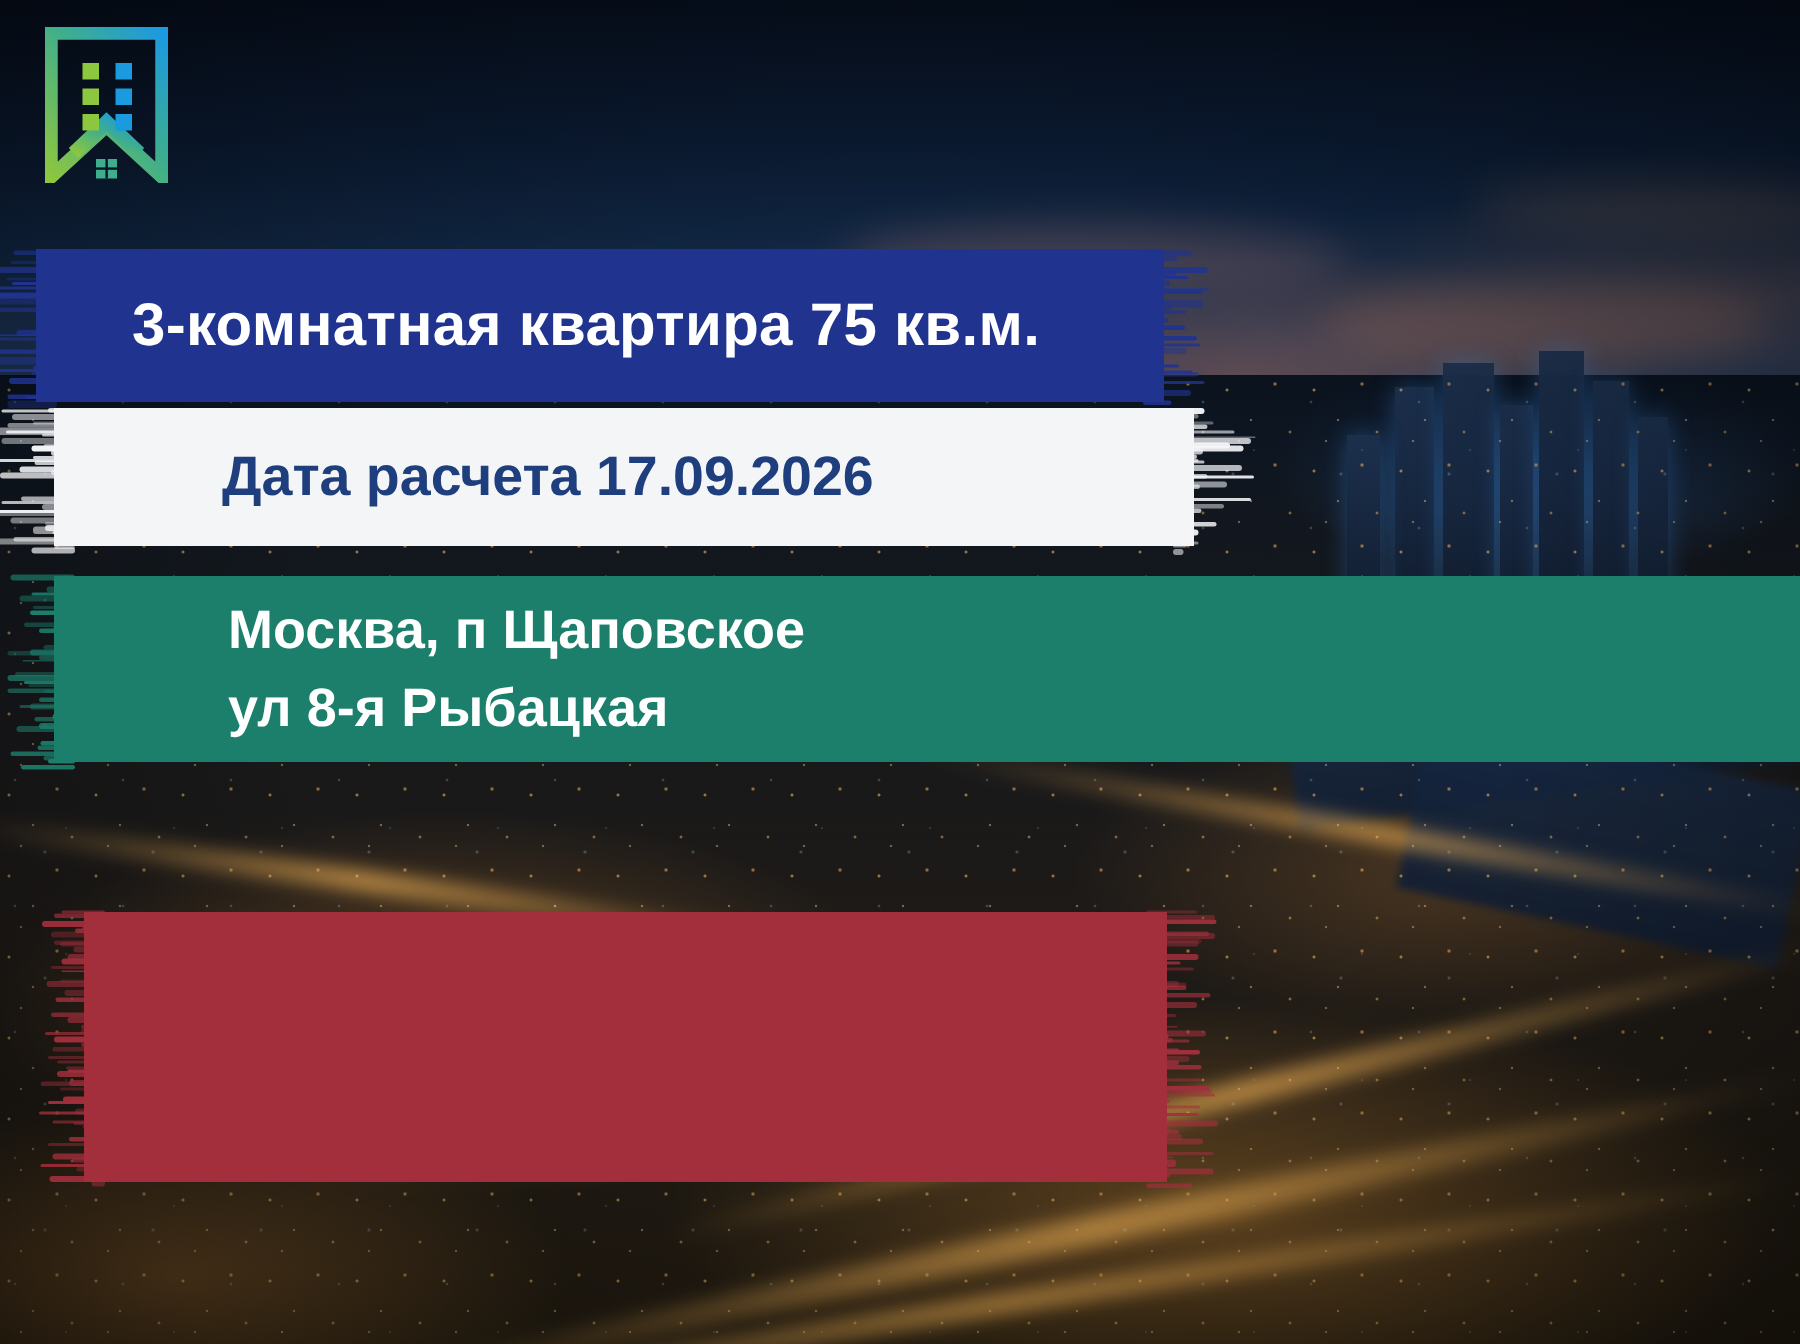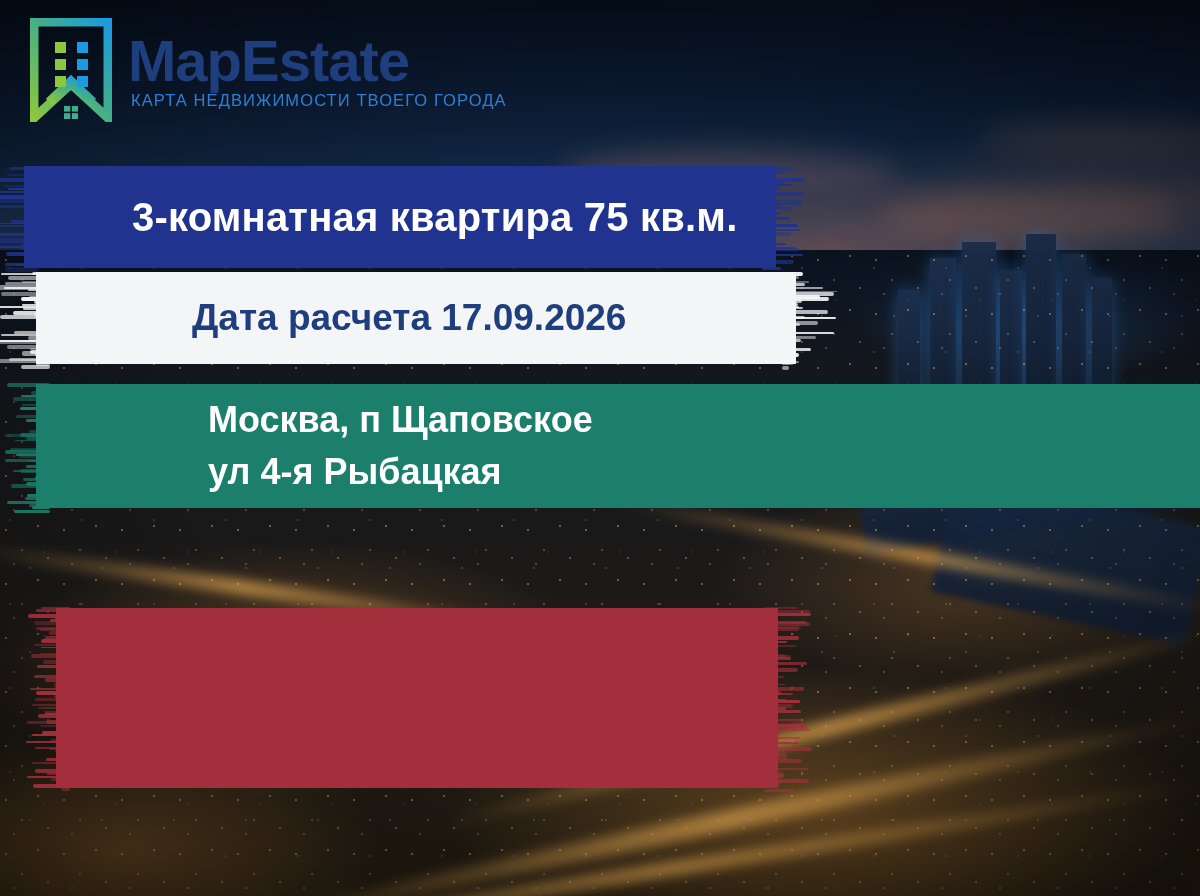--- a/index.html
+++ b/index.html
@@ -132,21 +132,20 @@
   
   .band {
     position: absolute;
     display: flex;
     align-items: center;
   }
   .band-inner {
     position: relative;
     z-index: 2;
     width: 100%;
-    padding-left: 44px;
   }
   .band-paint {
     position: absolute;
     inset: 0;
     z-index: 1;
   }
 
   
   .band-title {
     left: 24px;
@@ -189,21 +188,21 @@
     align-items: center;
   }
   .paint-teal { background: #1c7f6c; }
   .address-text {
     padding-left: 116px;
     color: #ffffff;
     font-size: 36px;
     font-weight: 600;
     line-height: 1.45;
   }
-  .address-line { display: block; white-space: nowrap; margin-left: 12px; }
+  .address-line { display: block; white-space: nowrap; }
 
   
   .band-cta {
     left: 56px;
     top: 608px;
     width: 722px;
     height: 180px;
     align-items: center;
   }
   .paint-red { background: #a32f3c; }
@@ -293,24 +292,20 @@
         <rect x="25" y="58" width="11" height="11" fill="#8dc63f"></rect>
 
         <rect x="47" y="24" width="11" height="11" fill="#1b9ae0"></rect>
         <rect x="47" y="41" width="11" height="11" fill="#1b9ae0"></rect>
         <rect x="47" y="58" width="11" height="11" fill="#1b9ae0"></rect>
 
         <rect x="34" y="88" width="14" height="13" fill="#3fae8c"></rect>
         <rect x="40.3" y="88" width="1.6" height="13" fill="#0b1426"></rect>
         <rect x="34" y="93.6" width="14" height="1.6" fill="#0b1426"></rect>
       </svg>
-    </span>
-    <span class="logo-text">
-      <span class="logo-word">MapEstate</span>
-      <span class="logo-tagline">КАРТА НЕДВИЖИМОСТИ ТВОЕГО ГОРОДА</span>
     </span>
   </div>
 
   <div class="band band-title">
     <div class="band-paint paint-blue"></div>
     <div class="streaks-l" id="sl1">
         <div class="streak" style="top: 2.82395px; height: 2.89482px; width: 29.2692px; background: rgb(32, 51, 143); opacity: 0.6; right: 0px;"></div>
         <div class="streak" style="top: 3.88648px; height: 2.06665px; width: 6.87248px; background: rgb(32, 51, 143); opacity: 0.39; right: 0px;"></div>
         <div class="streak" style="top: 8.20638px; height: 3.75198px; width: 7.62579px; background: rgb(32, 51, 143); opacity: 0.55; right: 0px;"></div>
         <div class="streak" style="top: 10.4789px; height: 1.52029px; width: 31.2981px; background: rgb(32, 51, 143); opacity: 0.41; right: 0px;"></div>
@@ -512,21 +507,21 @@
         <div class="streak" style="top: 111.994px; height: 3.16496px; width: 23.3276px; background: rgb(28, 127, 108); opacity: 0.92; right: 0px;"></div>
         <div class="streak" style="top: 114.833px; height: 3.19613px; width: 25.2181px; background: rgb(28, 127, 108); opacity: 0.81; right: 0px;"></div>
         <div class="streak" style="top: 118.652px; height: 3.80948px; width: 43.2675px; background: rgb(28, 127, 108); opacity: 0.81; right: 0px;"></div>
         <div class="streak" style="top: 122.191px; height: 3.2809px; width: 21.3458px; background: rgb(28, 127, 108); opacity: 0.67; right: 0px;"></div>
         <div class="streak" style="top: 123.882px; height: 2.67532px; width: 18.4952px; background: rgb(28, 127, 108); opacity: 0.99; right: 0px;"></div>
         <div class="streak" style="top: 127.629px; height: 3.28275px; width: 35.6793px; background: rgb(28, 127, 108); opacity: 0.9; right: 0px;"></div>
       </div>
     <div class="band-inner">
       <div class="address-text">
         <span class="address-line">Москва, п Щаповское</span>
-        <span class="address-line">ул 4-я Рыбацкая</span>
+        <span class="address-line">ул 8-я Рыбацкая</span>
       </div>
     </div>
   </div>
 
   <div class="band band-cta">
     <div class="band-paint paint-red"></div>
     <div class="streaks-l" id="sl4">
         <div class="streak" style="top: 0.732658px; height: 1.88536px; width: 28.6004px; background: rgb(163, 47, 60); opacity: 0.62; right: 0px;"></div>
         <div class="streak" style="top: 3.20994px; height: 2.58135px; width: 33.9982px; background: rgb(163, 47, 60); opacity: 0.68; right: 0px;"></div>
         <div class="streak" style="top: 7.98103px; height: 3.65145px; width: 41.8px; background: rgb(163, 47, 60); opacity: 0.91; right: 0px;"></div>

